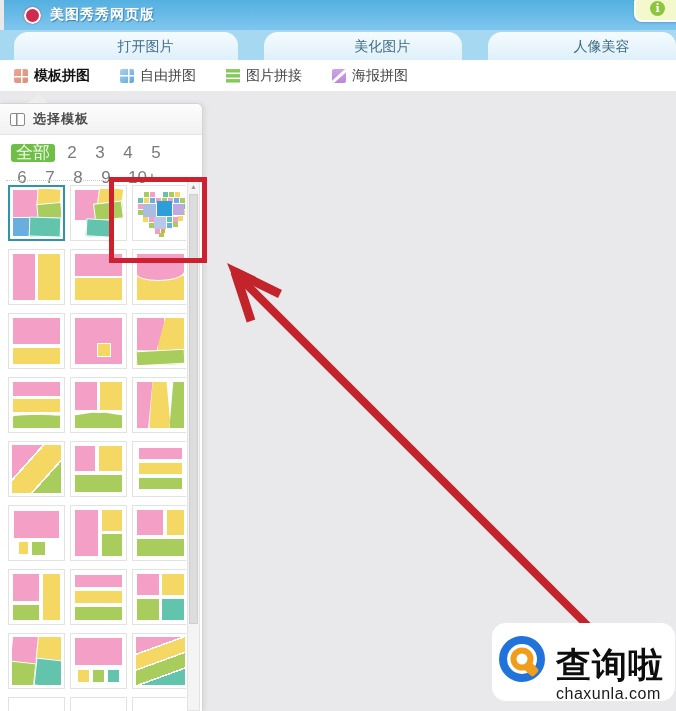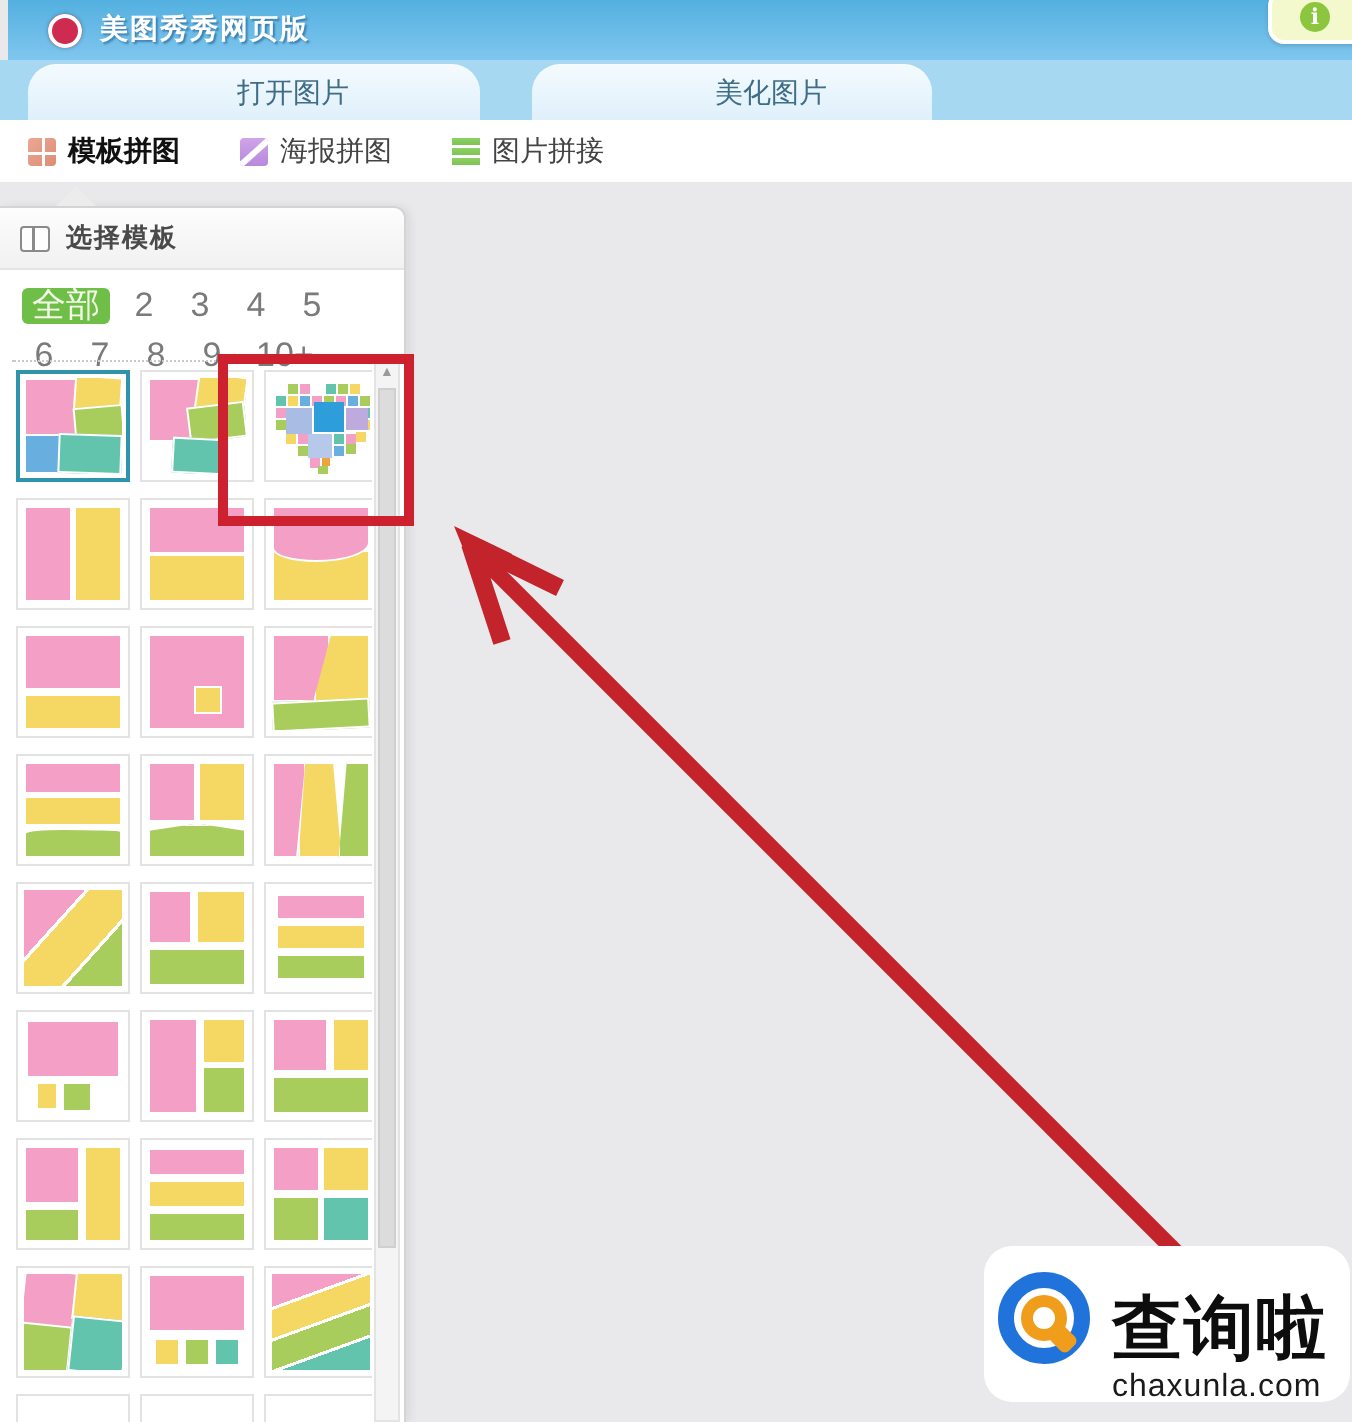--- a/index.html
+++ b/index.html
@@ -116,34 +116,39 @@
   <div class="logo"></div>
   <div class="apptitle">美图秀秀网页版</div>
   <div class="infobtn">
     <div class="infoicon">i</div>
   </div>
 </div>
 
 <div class="tabstrip">
   <div class="tab tab1">打开图片</div>
   <div class="tab tab2">美化图片</div>
+  <div class="tab tab3">人像美容</div>
 </div>
 
 <div class="toolbar">
   <div class="toolitem active">
     <div class="ticon icon-grid-salmon"></div>
     <span>模板拼图</span>
   </div>
   <div class="toolitem">
-    <div class="ticon icon-poster"></div>
-    <span>海报拼图</span>
+    <div class="ticon icon-grid-blue"></div>
+    <span>自由拼图</span>
   </div>
   <div class="toolitem">
     <div class="ticon icon-bars"></div>
     <span>图片拼接</span>
+  </div>
+  <div class="toolitem">
+    <div class="ticon icon-poster"></div>
+    <span>海报拼图</span>
   </div>
 </div>
 
 <div class="canvas"></div>
 
 <div class="panel-notch"></div>
 <div class="panel">
   <div class="panel-header">
     <div class="ph-icon"></div>
     <div class="ph-title">选择模板</div>

